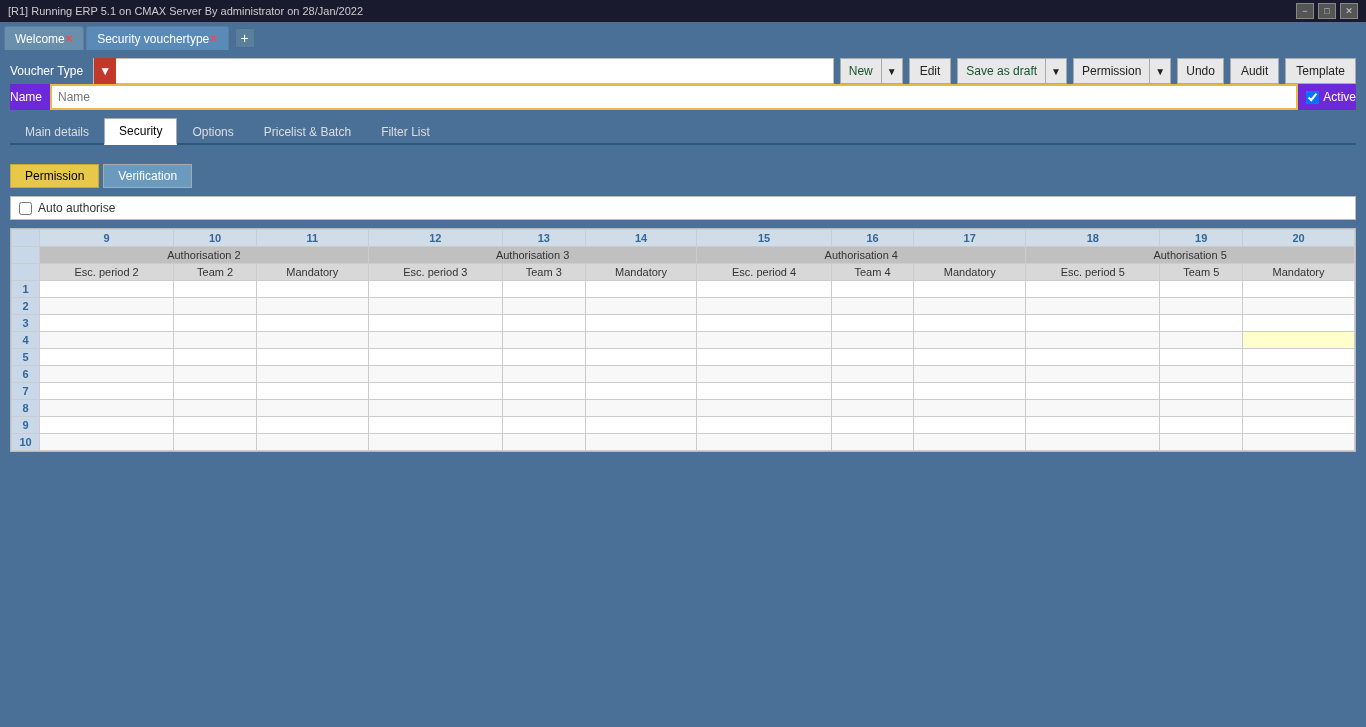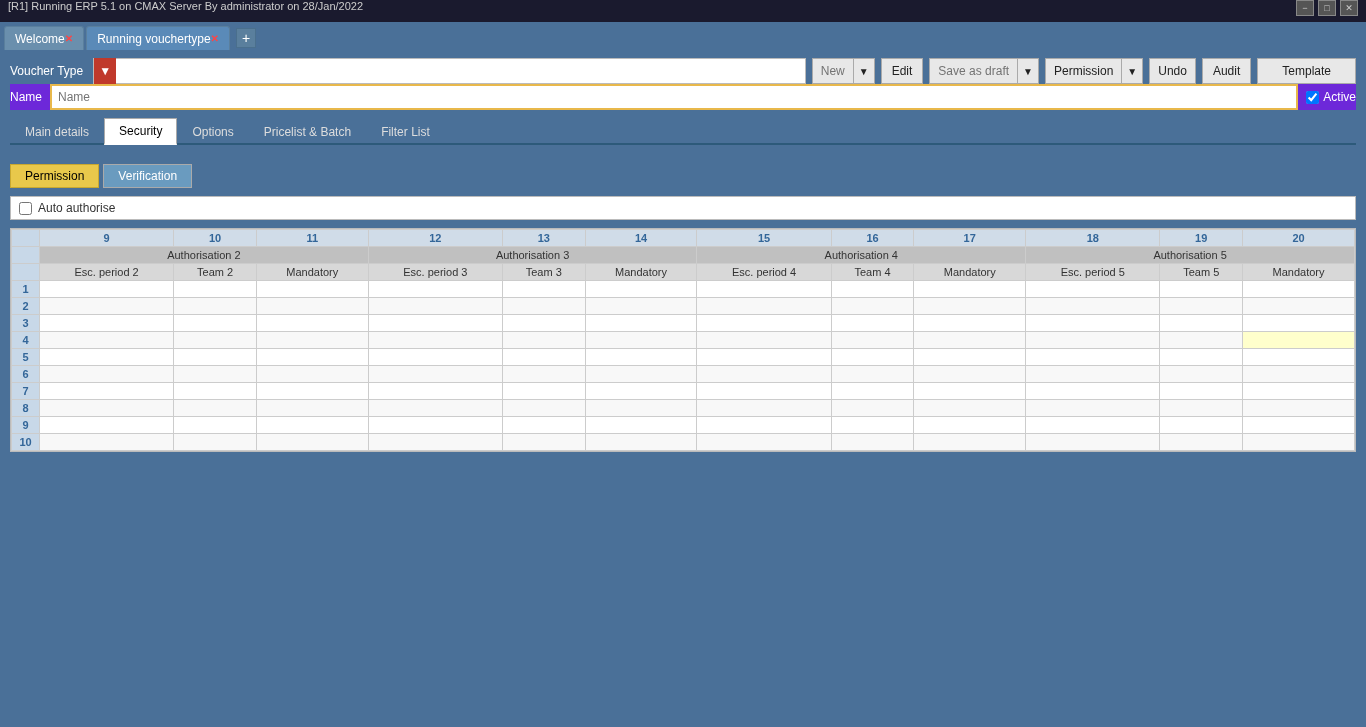--- a/index.html
+++ b/index.html
@@ -4,20 +4,21 @@
   <style>
     * { box-sizing: border-box; margin: 0; padding: 0; font-family: 'Segoe UI', Tahoma, Arial, sans-serif; font-size: 12px; }
     body { background: #4a7098; width: 1366px; height: 727px; overflow: hidden; }
 
     
     .title-bar {
       background: #1a1a2e;
       color: #ccc;
       height: 22px;
       display: flex;
+      align-items: center;
       padding: 0 8px;
       justify-content: space-between;
     }
     .title-bar-text { font-size: 11px; color: #ccc; }
     .title-bar-controls { display: flex; gap: 4px; }
     .title-btn {
       width: 18px; height: 16px; background: #555; border: 1px solid #888;
       color: #ccc; font-size: 9px; display: flex; align-items: center; justify-content: center; cursor: pointer;
     }
 
@@ -94,29 +95,29 @@
       display: flex; align-items: center; gap: 2px;
       white-space: nowrap;
       color: #222;
     }
     .btn-with-arrow {
       display: flex; align-items: center; height: 26px;
     }
     .btn-main {
       background: #e8e8e8; border: 1px solid #aaa; border-right: none;
       padding: 3px 8px; height: 26px; cursor: pointer; font-size: 12px;
-      display: flex; align-items: center; color: #737373;
+      display: flex; align-items: center; color: #14532d;
     }
     .btn-arrow {
       background: #e8e8e8; border: 1px solid #aaa;
       padding: 3px 5px; height: 26px; cursor: pointer; font-size: 10px;
       display: flex; align-items: center; color: #222;
     }
     .btn-undo { background: #e8e8e8; border: 1px solid #aaa; padding: 3px 8px; height: 26px; cursor: pointer; font-size: 12px; color: #222; }
-    .btn-template { background: #e8e8e8; border: 1px solid #aaa; padding: 3px 24px; height: 26px; cursor: pointer; font-size: 12px; color: #222; }
+    .btn-template { background: #e8e8e8; border: 1px solid #aaa; padding: 3px 10px; height: 26px; cursor: pointer; font-size: 12px; color: #222; }
     .btn-authorise-main { background: #e8e8e8; border: 1px solid #aaa; border-right: none; padding: 3px 8px; height: 26px; cursor: pointer; font-size: 12px; color: #222; }
 
     
     .name-row {
       display: flex; align-items: center; gap: 8px; margin-bottom: 8px;
       background: #6d28d9;
     }
     .name-label { color: #fff; font-size: 12px; white-space: nowrap; }
     .name-input {
       flex: 1; height: 26px; border: 2px solid #e8b84b; background: #fff;
@@ -202,21 +203,21 @@
     <div class="title-btn">✕</div>
   </div>
 </div>
 
 <div class="tab-bar">
   <div class="tab">
     <span>Welcome</span>
     <span class="tab-close">✕</span>
   </div>
   <div class="tab active-tab">
-    <span>Running vouchertype</span>
+    <span>Security vouchertype</span>
     <span class="tab-close" style="color:#f44;">✕</span>
   </div>
   <div class="tab-add">+</div>
 </div>
 
 <div class="main-content">
 
   <div class="toolbar">
     <span class="voucher-label">Voucher Type</span>
     <div class="search-container">

